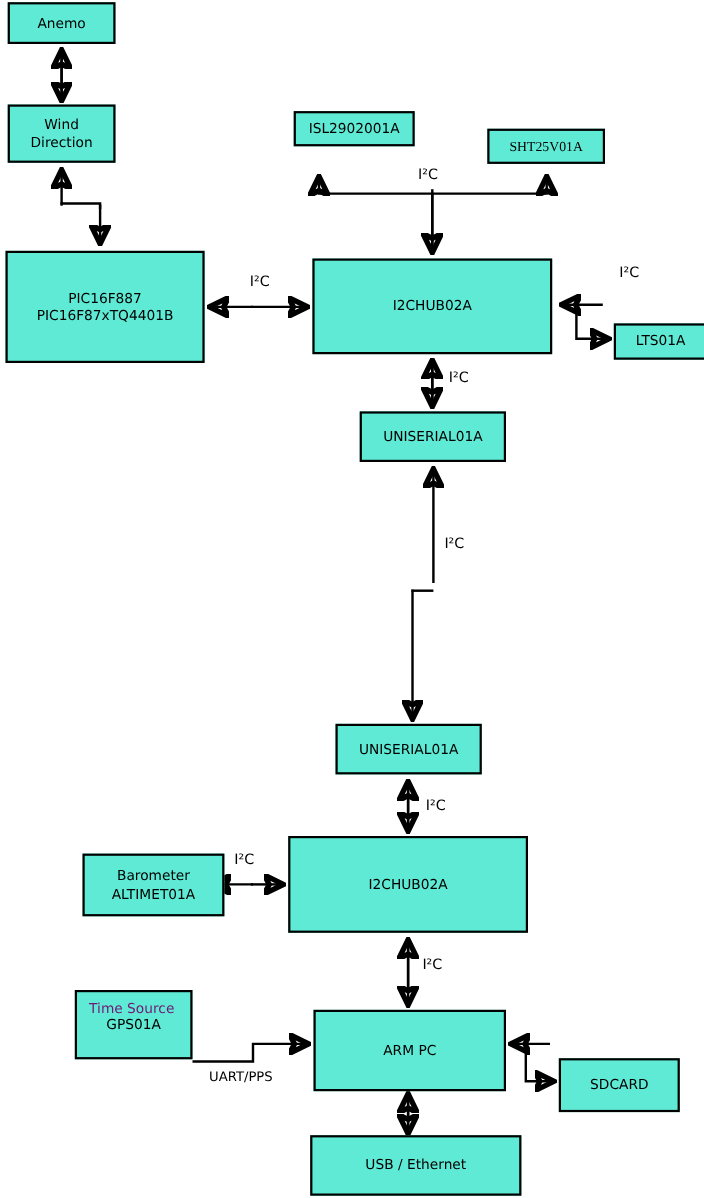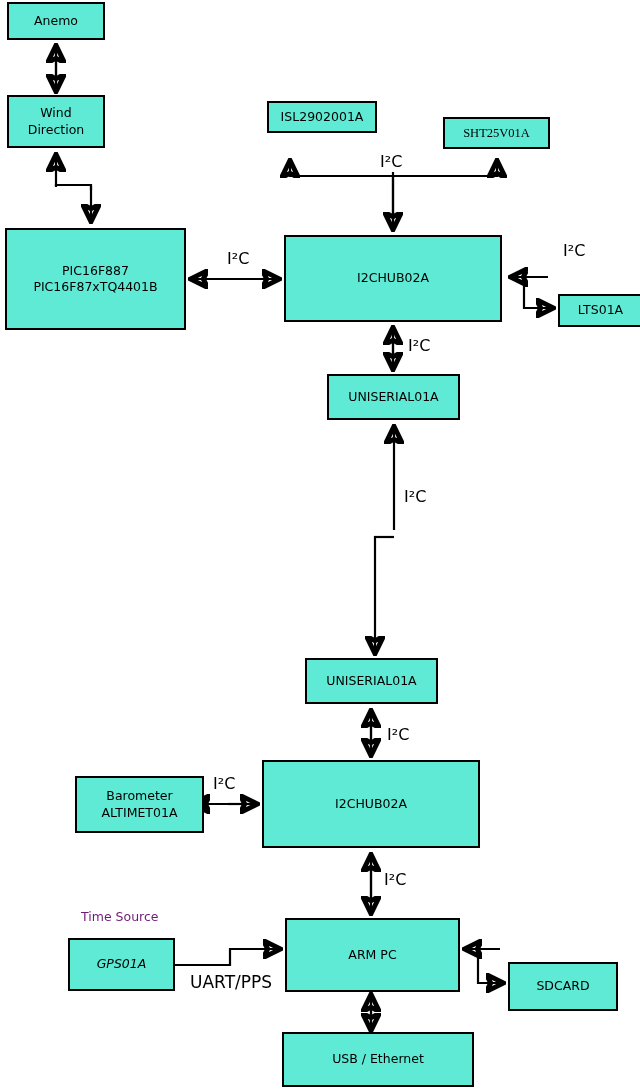--- a/index.html
+++ b/index.html
@@ -25,21 +25,21 @@
     justify-content: center;
     text-align: center;
     color: #000000;
     font-size: 12.5px;
     line-height: 1.32;
     white-space: pre-line;
     z-index: 3;
   }
   .edge-label {
     position: absolute;
-    font-size: 16px;
+    font-size: 13px;
     color: #000000;
     white-space: nowrap;
     z-index: 4;
   }
   .free-label {
     position: absolute;
     font-size: 12.5px;
     color: #701a75;
     white-space: nowrap;
     z-index: 4;
@@ -132,21 +132,21 @@
 
   <div class="node" style="left:327px;top:374px;  width:133px; height:46px;">UNISERIAL01A</div>
 
   <div class="node" style="left:305px;top:658px;  width:133px; height:46px;">UNISERIAL01A</div>
 
   <div class="node" style="left:75px; top:776px;  width:129px; height:57px;">Barometer
 ALTIMET01A</div>
 
   <div class="node" style="left:262px;top:760px;  width:218px; height:88px;">I2CHUB02A</div>
 
-  <div class="node" style="left:68px; top:938px;  width:107px; height:53px;font-style:italic;">GPS01A</div>
+  <div class="node" style="left:68px; top:900px;  width:107px; height:63px;">GPS01A</div>
 
   <div class="node" style="left:508px;top:962px;  width:110px; height:49px;">SDCARD</div>
 
   <div class="node" style="left:285px;top:918px;  width:175px; height:74px;">ARM PC</div>
 
   <div class="node" style="left:282px;top:1032px; width:192px; height:55px;">USB / Ethernet</div>
 
   <div class="edge-label" style="left:380px; top:152px;">I²C</div>
 
   <div class="edge-label" style="left:227px; top:249px;">I²C</div>
@@ -156,17 +156,17 @@
   <div class="edge-label" style="left:408px; top:336px;">I²C</div>
 
   <div class="edge-label" style="left:404px; top:487px;">I²C</div>
 
   <div class="edge-label" style="left:387px; top:725px;">I²C</div>
 
   <div class="edge-label" style="left:213px; top:774px;">I²C</div>
 
   <div class="edge-label" style="left:384px; top:870px;">I²C</div>
 
-  <div class="edge-label" style="left:190px; top:972px; font-size:17px;">UART/PPS</div>
+  <div class="edge-label" style="left:190px; top:972px; font-size:12px;">UART/PPS</div>
 
   <div class="free-label" style="left:81px; top:909px;">Time Source</div>
 
 </div>
 
 </body></html>

